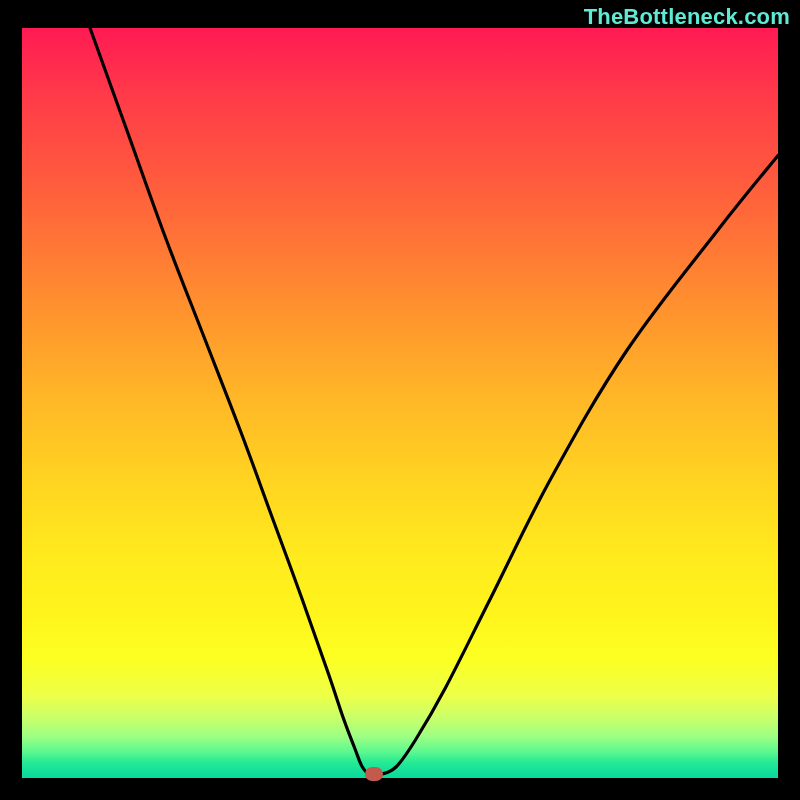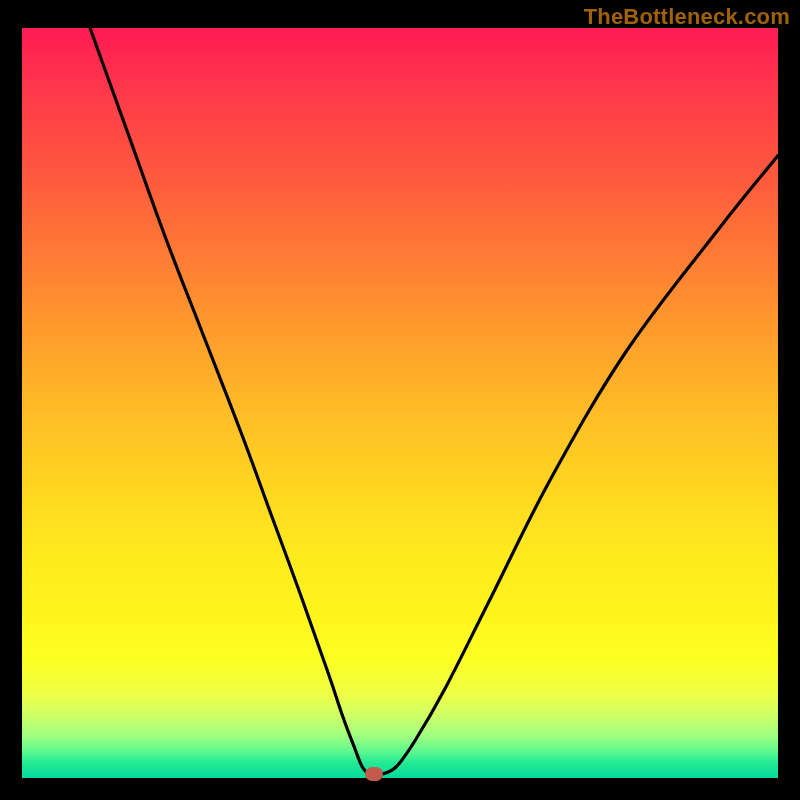--- a/index.html
+++ b/index.html
@@ -14,21 +14,21 @@
   .frame {
     position: relative;
     width: 800px;
     height: 800px;
     background: #000;
   }
   .watermark {
     position: absolute;
     top: 4px;
     right: 10px;
-    color: #a16207;
+    color: #5eead4;
     font-size: 22px;
     font-weight: 600;
     letter-spacing: 0.2px;
     user-select: none;
   }
   .plot {
     position: absolute;
     left: 22px;
     top: 28px;
     width: 756px;

